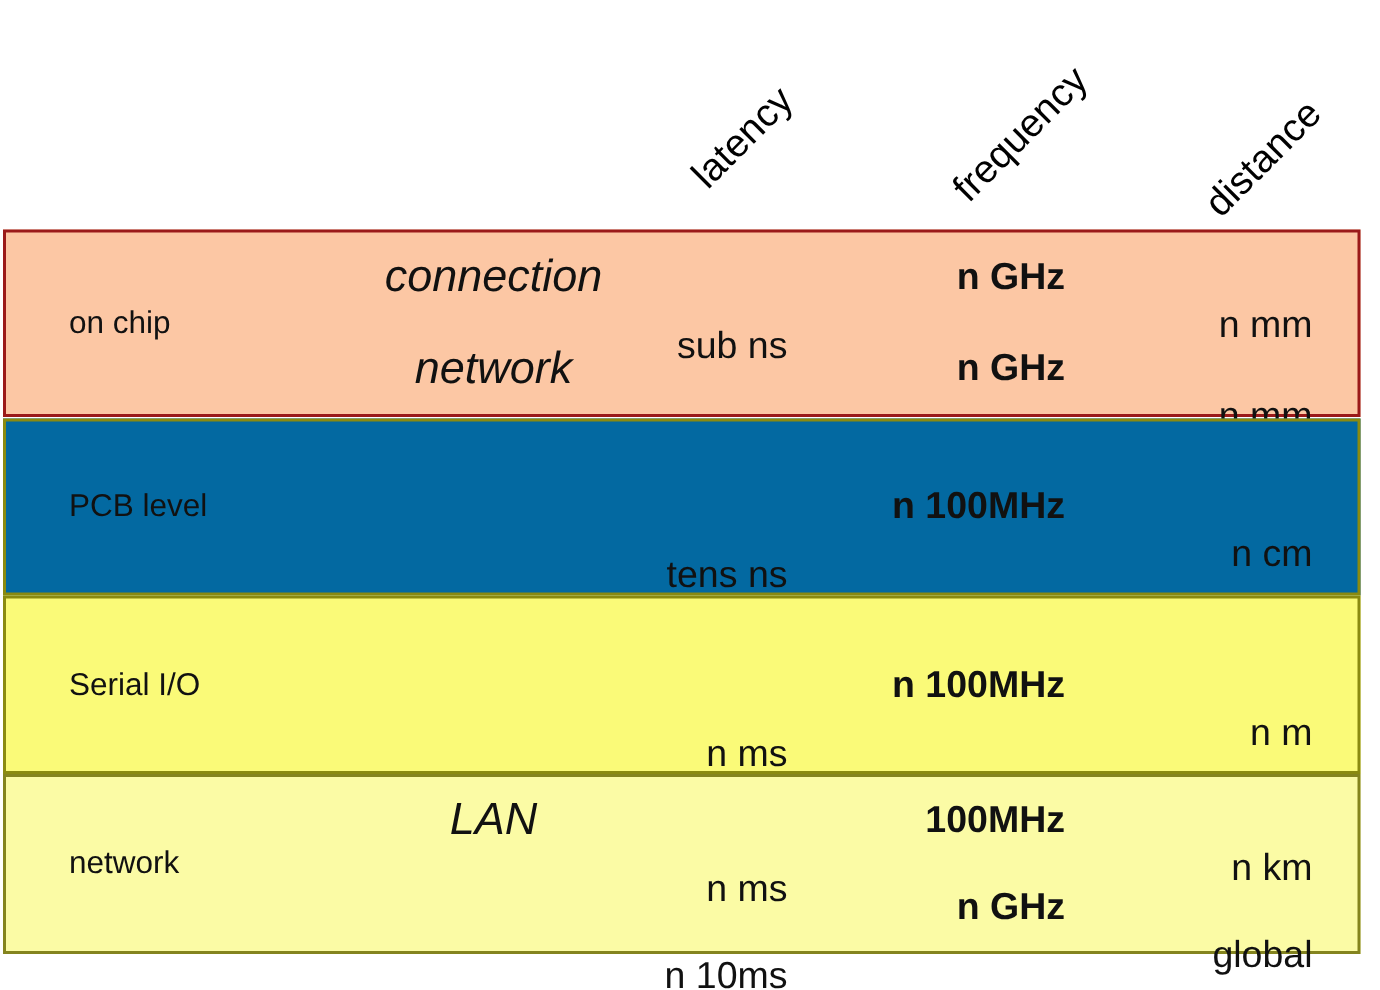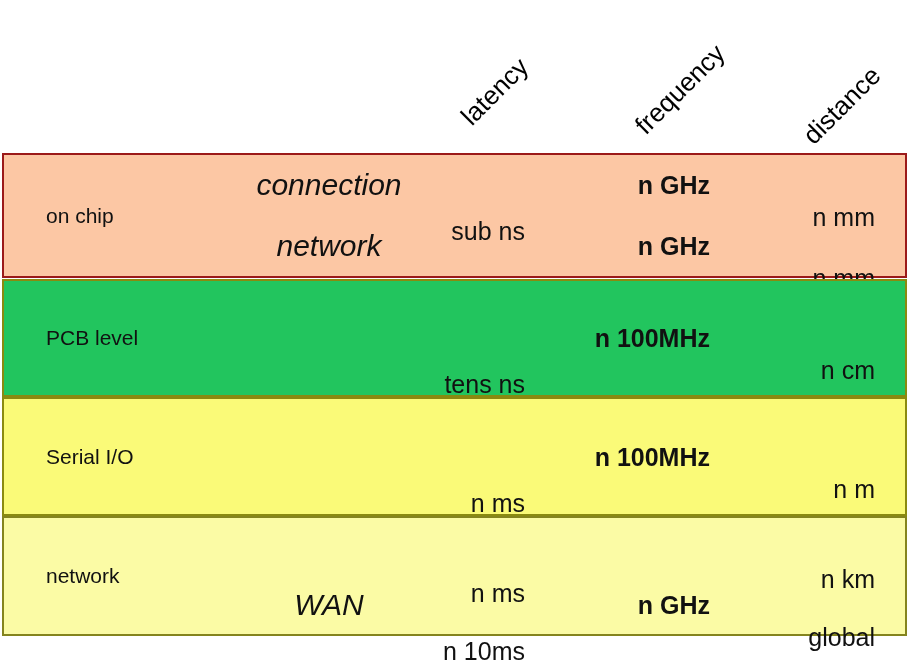--- a/index.html
+++ b/index.html
@@ -84,45 +84,46 @@
       <span class="cell c-dist">n mm</span>
     </div>
     <div class="subrow sr-bot">
       <span class="cell c-sub">network</span>
       <span class="cell c-lat">n ns</span>
       <span class="cell c-freq">n GHz</span>
       <span class="cell c-dist">n mm</span>
     </div>
   </div>
 
-  <div class="row r2" style="background-color: #22c55e; border-color: rgb(138, 138, 16);">
+  <div class="row r2" style="background-color: #0369a1; border-color: rgb(138, 138, 16);">
     <div class="rowlabel">PCB level</div>
     <div class="subrow sr-full">
       <span class="cell c-lat">tens ns</span>
       <span class="cell c-freq">n 100MHz</span>
       <span class="cell c-dist">n cm</span>
     </div>
   </div>
 
   <div class="row r3" style="background-color: rgb(250, 250, 120); border-color: rgb(138, 138, 16);">
     <div class="rowlabel">Serial I/O</div>
     <div class="subrow sr-full">
       <span class="cell c-lat">n ms</span>
       <span class="cell c-freq">n 100MHz</span>
       <span class="cell c-dist">n m</span>
     </div>
   </div>
 
   <div class="row r4" style="background-color: rgb(251, 251, 165); border-color: rgb(132, 132, 30);">
     <div class="rowlabel">network</div>
     <div class="subrow sr-top">
+      <span class="cell c-sub">LAN</span>
       <span class="cell c-lat">n ms</span>
+      <span class="cell c-freq">100MHz</span>
       <span class="cell c-dist">n km</span>
     </div>
     <div class="subrow sr-bot">
-      <span class="cell c-sub">WAN</span>
       <span class="cell c-lat">n 10ms</span>
       <span class="cell c-freq">n GHz</span>
       <span class="cell c-dist">global</span>
     </div>
   </div>
 
 </div>
 
 </body></html>

